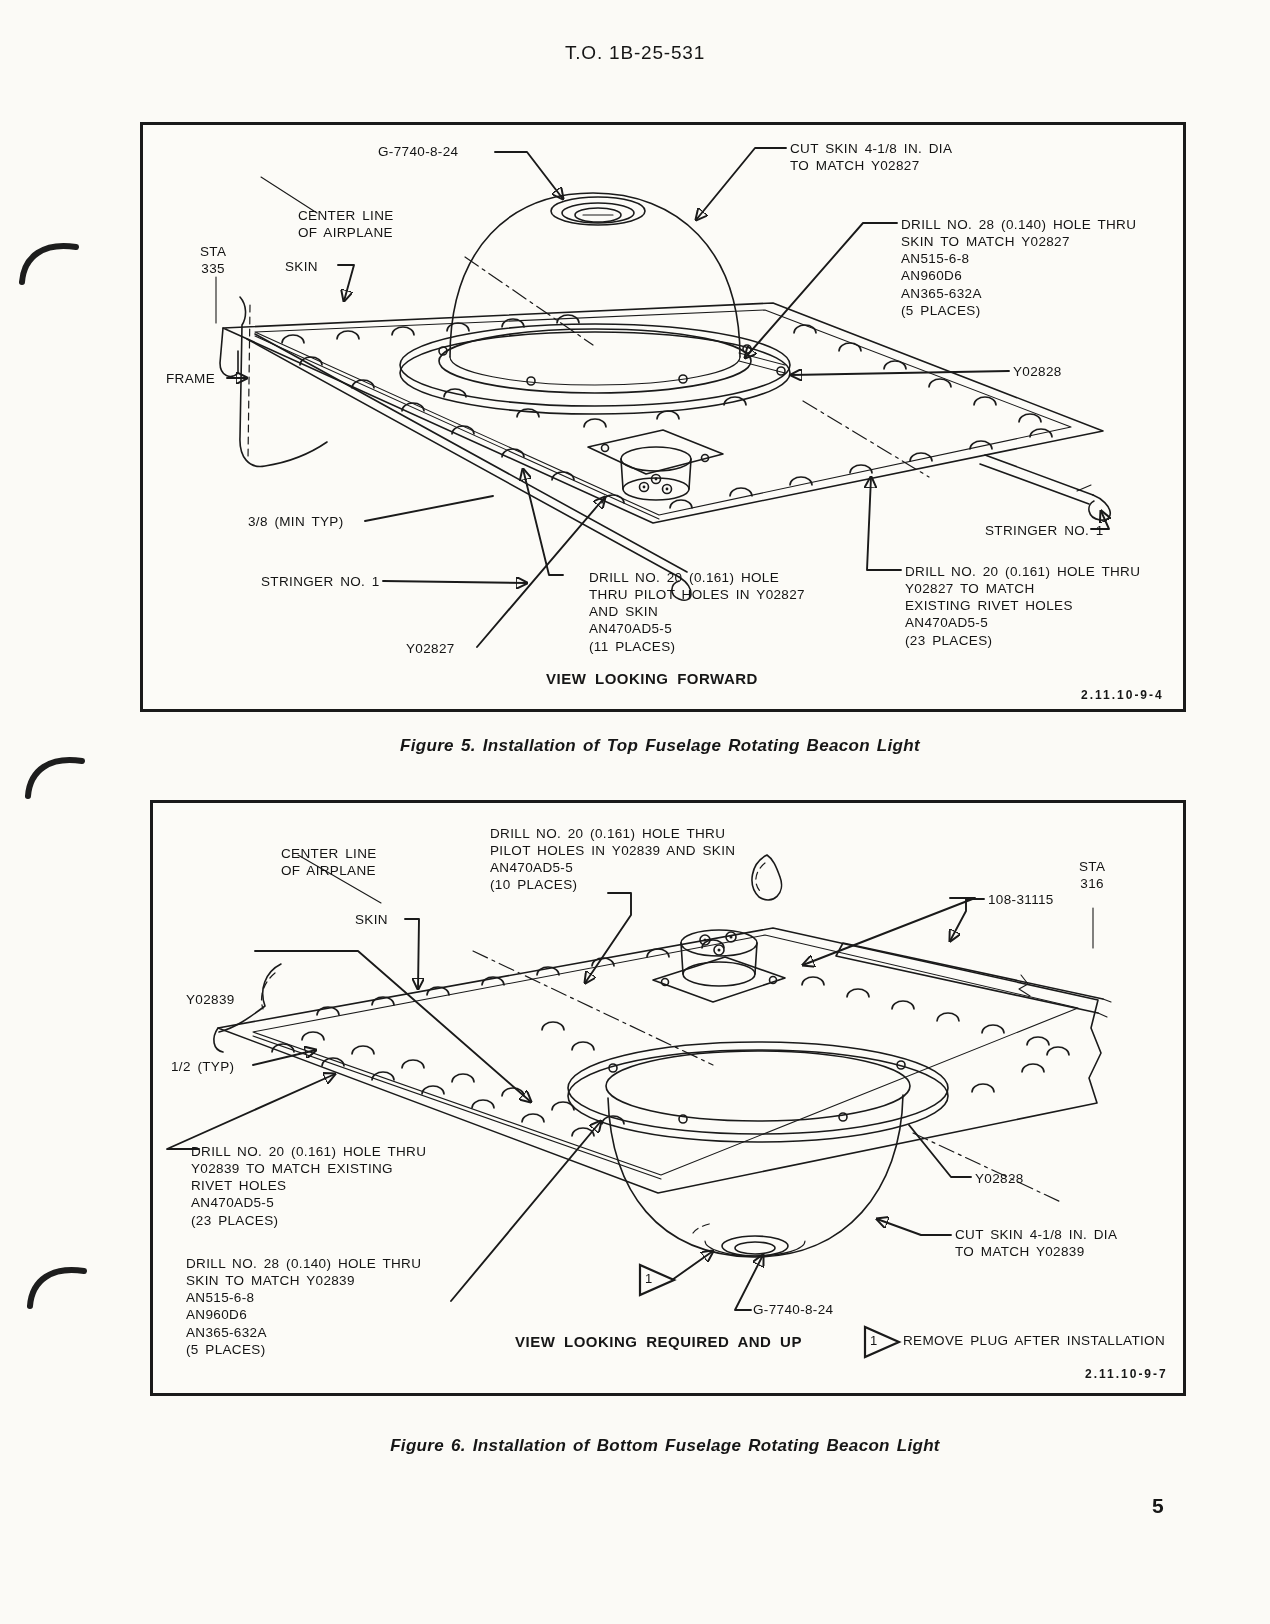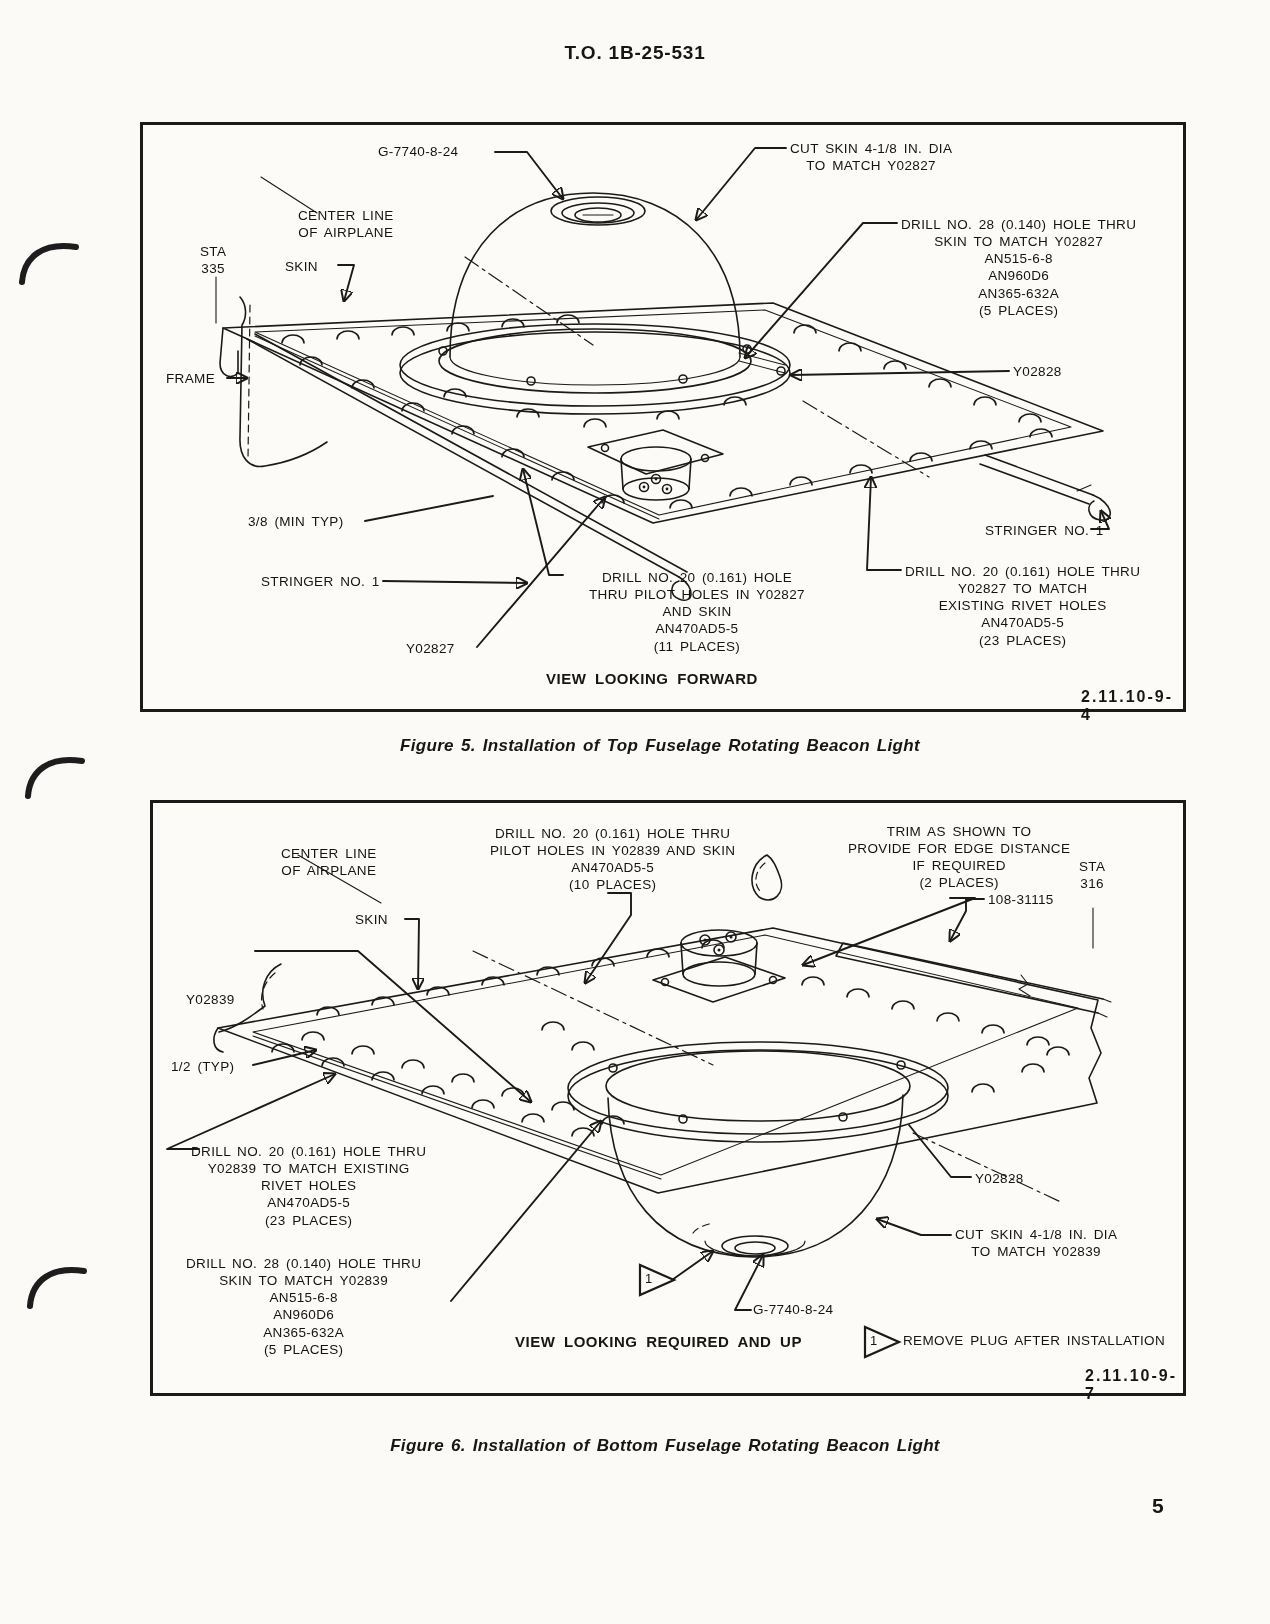--- a/index.html
+++ b/index.html
@@ -4,39 +4,39 @@
 <style>
   html,body{margin:0;padding:0;}
   body{
     width:1270px;height:1624px;position:relative;
     background:#fbfaf6;
     font-family:"Liberation Sans",sans-serif;
     color:#161616;overflow:hidden;
   }
   .hdr{
     position:absolute;top:42px;left:0;width:1270px;text-align:center;
-    font-weight:bold;font-size:19px;letter-spacing:.8px;
+    font-weight:normal;font-size:19px;letter-spacing:.8px;
   }
   .figbox{
     position:absolute;border:3px solid #1a1a1a;background:#fcfbf7;
   }
   .fig5{left:140px;top:122px;width:1040px;height:584px;}
   .fig6{left:150px;top:800px;width:1030px;height:590px;}
   .art{position:absolute;left:0;top:0;}
   .callout{
     position:absolute;font-size:13.5px;letter-spacing:.35px;word-spacing:2.5px;
-    line-height:1.27;white-space:pre-line;color:#141414;text-align:center;
+    line-height:1.27;white-space:pre-line;color:#141414;
   }
   .ctr{text-align:center;}
   .viewlbl{
     position:absolute;font-weight:bold;font-size:15px;
     letter-spacing:.5px;word-spacing:4px;white-space:nowrap;
   }
   .dwgno{
-    position:absolute;font-weight:bold;font-size:16px;letter-spacing:2px;
+    position:absolute;font-weight:bold;font-size:12px;letter-spacing:2px;
   }
   .caption{
     position:absolute;font-style:italic;font-weight:bold;font-size:17px;
     letter-spacing:.3px;word-spacing:2px;text-align:center;white-space:nowrap;
   }
   .pageno{
     position:absolute;left:1152px;top:1494px;font-weight:bold;font-size:21px;
   }
   .flag{position:absolute;width:40px;height:34px;}
   .flag svg{position:absolute;left:0;top:0;}
@@ -346,24 +346,20 @@
       <path class="ld" d="M 100 262 L 163 247" marker-end="url(#m6)"></path>
       <path class="ld" d="M 46 346 L 14 346 L 182 271" marker-end="url(#m6)"></path>
       <path class="ld" d="M 818 374 L 798 374 L 756 322"></path>
       <path class="ld" d="M 798 432 L 768 432 L 724 416" marker-end="url(#m6)"></path>
       <path class="ld" d="M 298 498 L 448 318" marker-end="url(#m6)"></path>
       <path class="ld" d="M 598 507 L 582 507 L 610 452" marker-end="url(#m6)"></path>
       <path class="ld" d="M 519 477 L 560 448" marker-end="url(#m6)"></path>
     </g>
   </svg>
 
-  <div class="callout" style="left:695px;top:20px;">TRIM AS SHOWN TO
-PROVIDE FOR EDGE DISTANCE
-IF REQUIRED
-(2 PLACES)</div>
   <div class="callout" style="left:337px;top:22px;">DRILL NO. 20 (0.161) HOLE THRU
 PILOT HOLES IN Y02839 AND SKIN
 AN470AD5-5
 (10 PLACES)</div>
   <div class="callout" style="left:128px;top:42px;">CENTER LINE
 OF AIRPLANE</div>
   <div class="callout ctr" style="left:926px;top:55px;">STA
 316</div>
   <div class="callout" style="left:835px;top:88px;">108-31115</div>
   <div class="callout" style="left:202px;top:108px;">SKIN</div>

